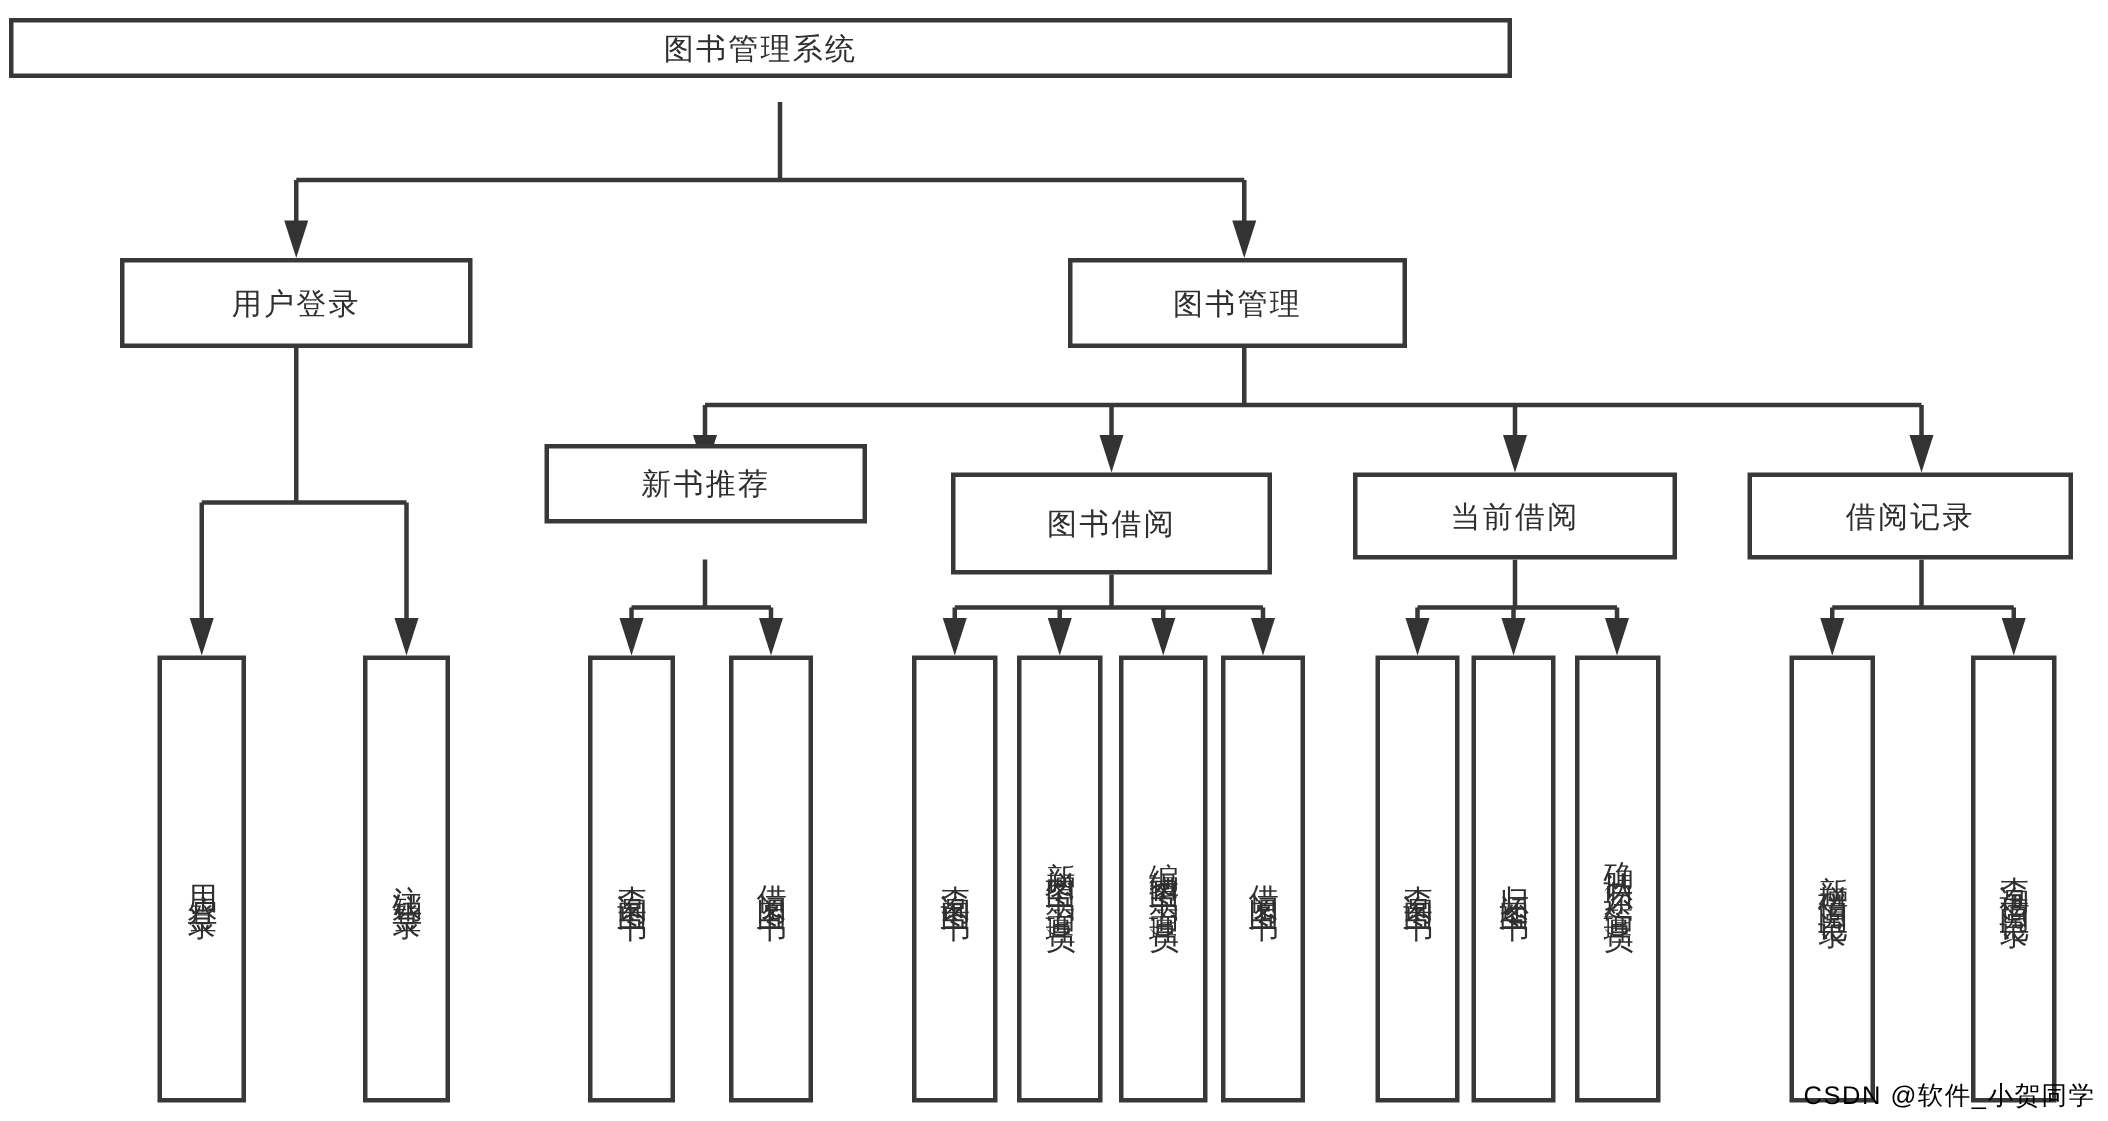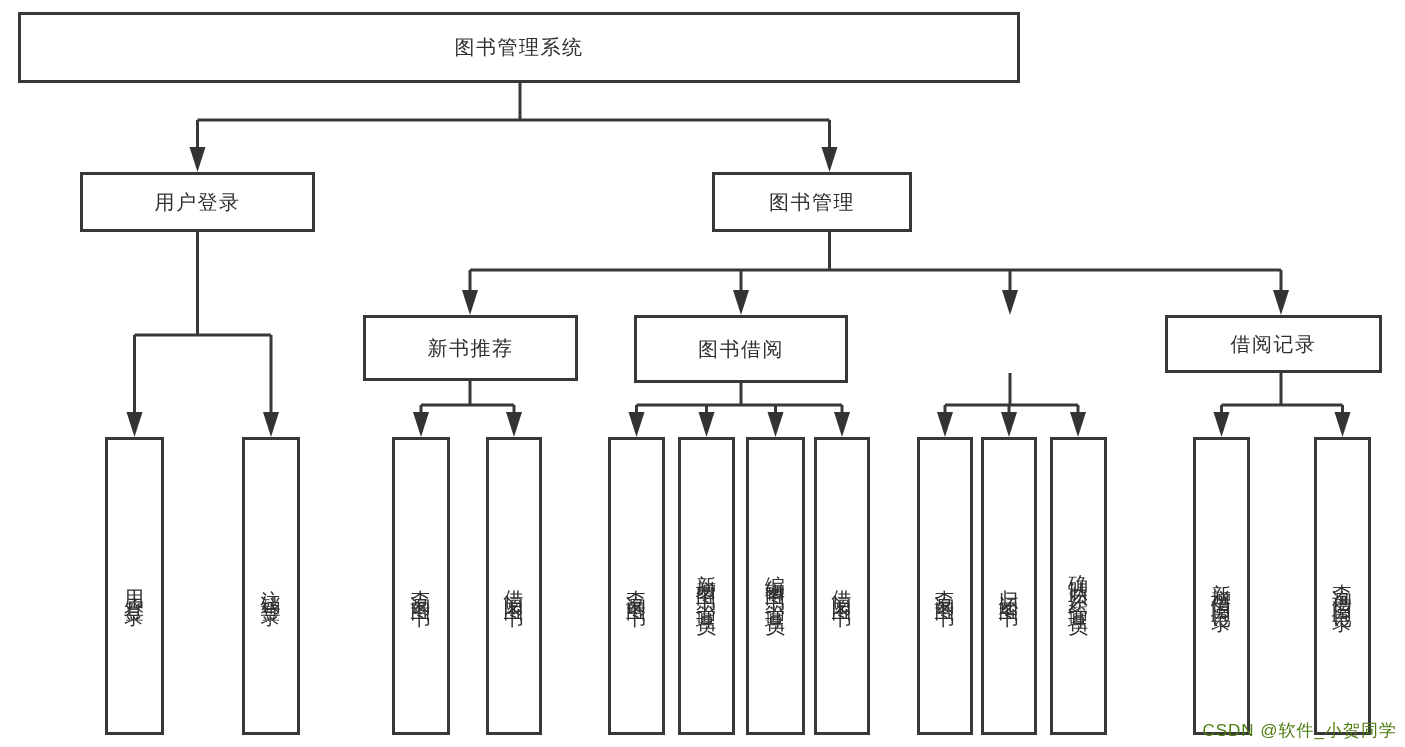--- a/index.html
+++ b/index.html
@@ -30,21 +30,21 @@
     text-orientation:mixed;
     font-size:20px;
     letter-spacing:6px;
     line-height:1;
     white-space:nowrap;
   }
   .watermark{
     position:absolute;
     right:8px;bottom:5px;
     font-size:17px;
-    color:#4d7c0f;
+    color:#000000;
     letter-spacing:1px;
     z-index:3;
     white-space:nowrap;
   }
 </style>
 </head>
 <body>
 
 <div class="canvas">
 
@@ -91,36 +91,39 @@
       <polygon points="1070,412 1086,412 1078,437"></polygon>
     </g>
 
     <g>
       <path d="M1281 373 V405 M1221.5 405 H1342.5 M1221.5 405 V414 M1342.5 405 V414"></path>
       <polygon points="1213.5,412 1229.5,412 1221.5,437"></polygon>
       <polygon points="1334.5,412 1350.5,412 1342.5,437"></polygon>
     </g>
   </svg>
 
-  <div class="node h" style="left:18px;top:12px;width:1002px;height:71px">
+  <div class="node h" style="left:6px;top:12px;width:1002px;height:40px">
     <span>图书管理系统</span>
   </div>
 
   <div class="node h" style="left:80px;top:172px;width:235px;height:60px">
     <span>用户登录</span>
   </div>
-  <div class="node h" style="left:712px;top:172px;width:200px;height:60px">
+  <div class="node h" style="left:712px;top:172px;width:226px;height:60px">
     <span>图书管理</span>
   </div>
 
-  <div class="node h" style="left:363px;top:315px;width:215px;height:66px">
+  <div class="node h" style="left:363px;top:296px;width:215px;height:53px">
     <span>新书推荐</span>
   </div>
   <div class="node h" style="left:634px;top:315px;width:214px;height:68px">
     <span>图书借阅</span>
+  </div>
+  <div class="node h" style="left:902px;top:315px;width:216px;height:58px">
+    <span>当前借阅</span>
   </div>
   <div class="node h" style="left:1165px;top:315px;width:217px;height:58px">
     <span>借阅记录</span>
   </div>
 
   <div class="node v" style="left:105px;top:437px;width:59px;height:298px">
     <span>用户登录</span>
   </div>
   <div class="node v" style="left:242px;top:437px;width:58px;height:298px">
     <span>注销登录</span>

